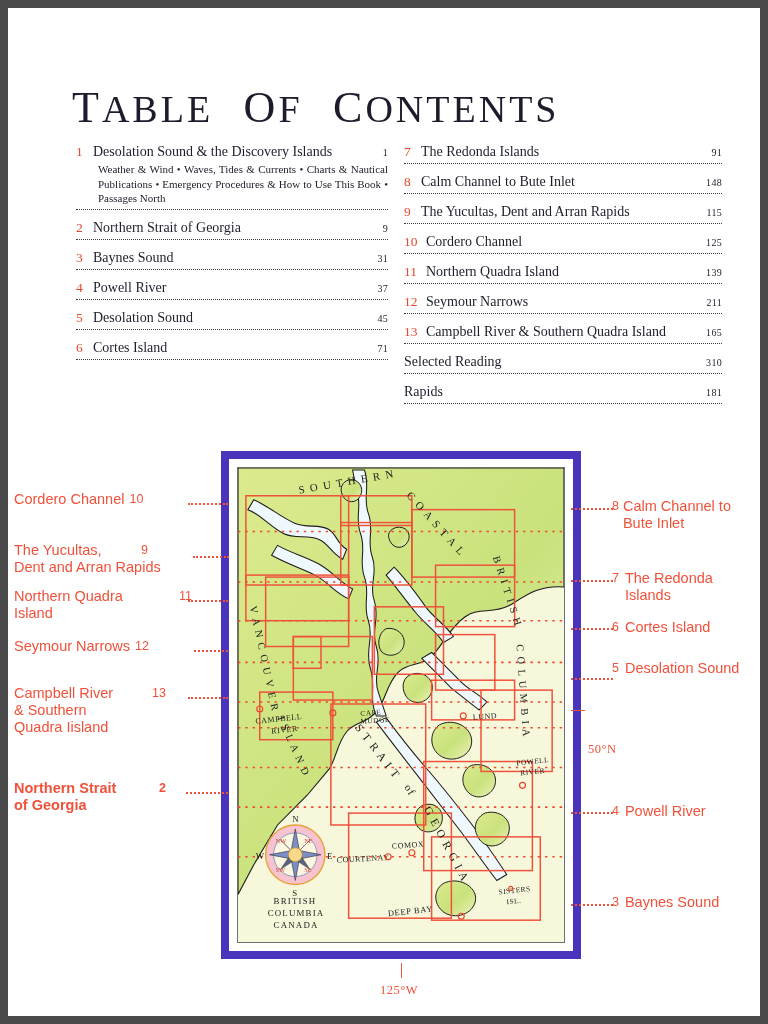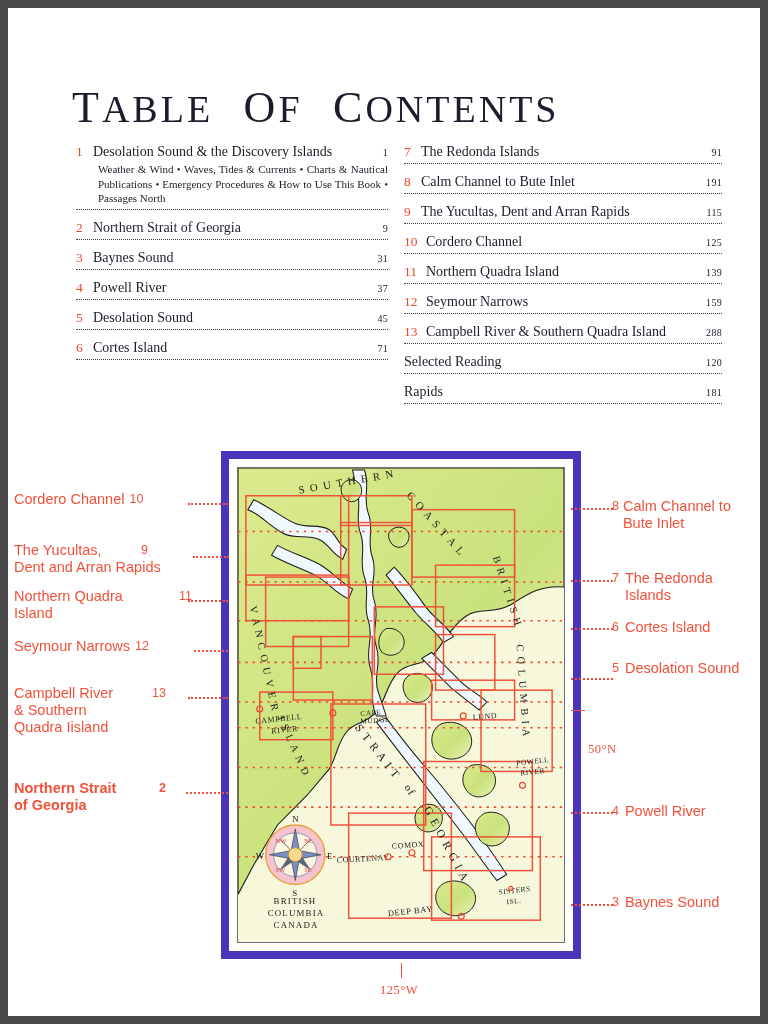--- a/index.html
+++ b/index.html
@@ -236,21 +236,21 @@
         <span class="pg">91</span>
       </div>
       <div class="leader"></div>
     </div>
 
     <div class="entry">
       <div class="row">
         <span class="num">8</span>
         <span class="ttl">Calm Channel to Bute Inlet</span>
         <span class="spacer"></span>
-        <span class="pg">191</span>
+        <span class="pg">148</span>
       </div>
       <div class="leader"></div>
     </div>
 
     <div class="entry">
       <div class="row">
         <span class="num">9</span>
         <span class="ttl">The Yucultas, Dent and Arran Rapids</span>
         <span class="spacer"></span>
         <span class="pg">115</span>
@@ -276,40 +276,40 @@
         <span class="pg">139</span>
       </div>
       <div class="leader"></div>
     </div>
 
     <div class="entry">
       <div class="row">
         <span class="num wide">12</span>
         <span class="ttl">Seymour Narrows</span>
         <span class="spacer"></span>
-        <span class="pg">159</span>
+        <span class="pg">211</span>
       </div>
       <div class="leader"></div>
     </div>
 
     <div class="entry">
       <div class="row">
         <span class="num wide">13</span>
         <span class="ttl">Campbell River &amp; Southern Quadra Island</span>
         <span class="spacer"></span>
-        <span class="pg">288</span>
+        <span class="pg">165</span>
       </div>
       <div class="leader"></div>
     </div>
 
     <div class="entry noind">
       <div class="row">
         <span class="ttl">Selected Reading</span>
         <span class="spacer"></span>
-        <span class="pg">120</span>
+        <span class="pg">310</span>
       </div>
       <div class="leader"></div>
     </div>
 
     <div class="entry noind">
       <div class="row">
         <span class="ttl">Rapids</span>
         <span class="spacer"></span>
         <span class="pg">181</span>
       </div>

